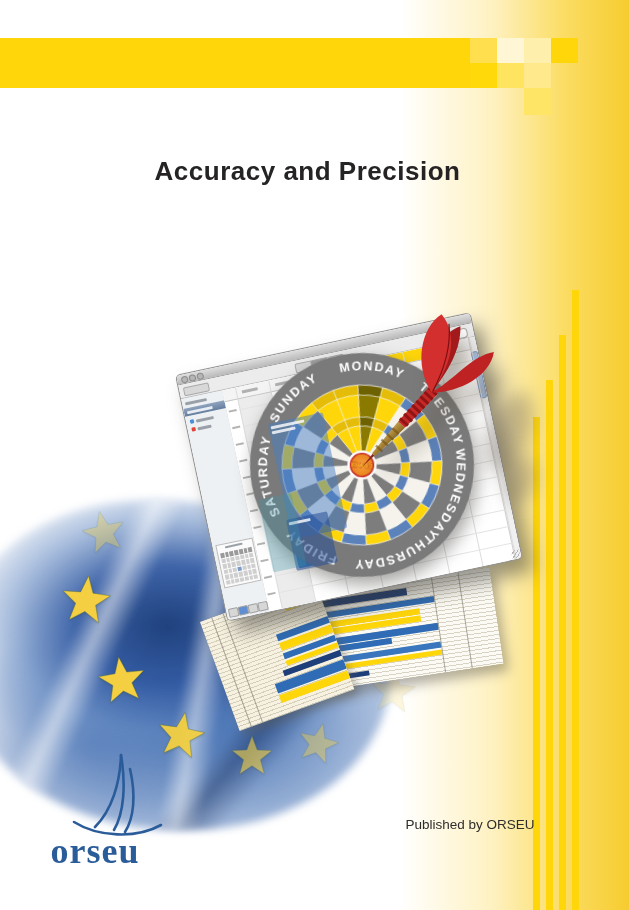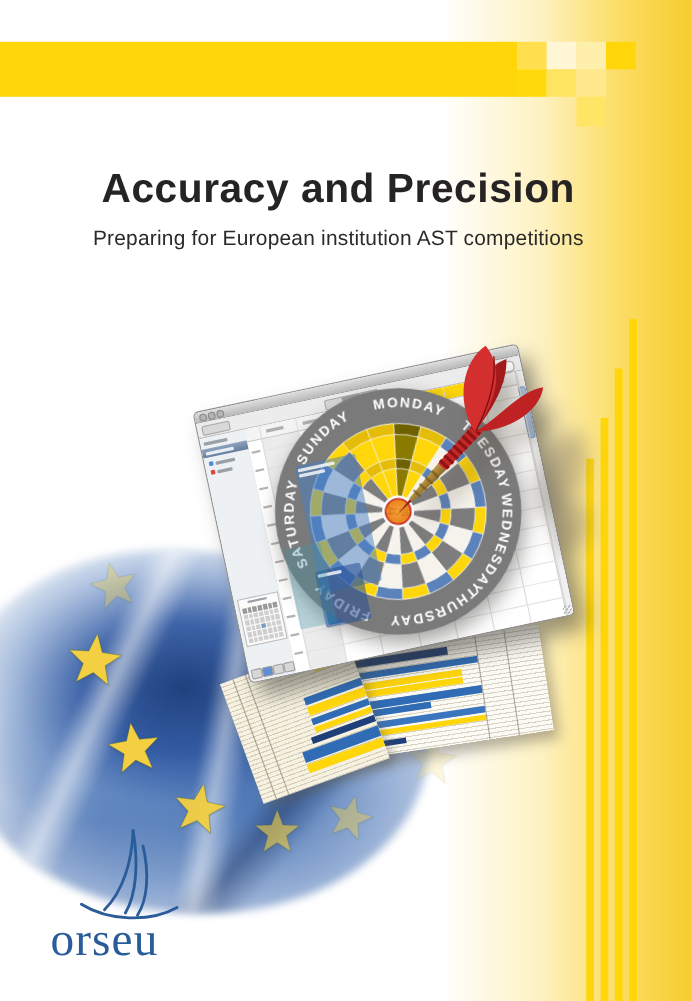--- a/index.html
+++ b/index.html
@@ -10,21 +10,21 @@
   
   #right-gradient{left:400px;top:0;width:229px;height:910px;z-index:1;
     background:linear-gradient(90deg, rgba(252,216,70,0) 0%, rgba(252,216,80,0.35) 40%,
                rgba(250,212,60,0.8) 72%, #f6cc2f 100%);}
   #top-band{left:0;top:38px;width:470px;height:50px;z-index:2;background:var(--yellow);}
   .mosaic-square{z-index:2;}
   .v-stripe{width:7px;z-index:2;background:var(--yellow);}
 
   
   #title-block{left:0;top:148px;width:615px;text-align:center;z-index:3;color:#262325;}
-  #title-block .t{font-size:37px;font-weight:bold;line-height:47px;letter-spacing:0.5px;}
+  #title-block .t{font-size:26px;font-weight:bold;line-height:47px;letter-spacing:0.5px;}
   #subtitle{margin-top:12px;font-size:19px;font-weight:normal;color:#2b2a29;letter-spacing:0.2px;}
 
   
   #flag{left:-40px;top:500px;width:430px;height:330px;z-index:3;filter:blur(4px);
     background:
       radial-gradient(220px 150px at 48% 38%, rgba(24,58,120,0.95) 0%, rgba(45,86,160,0.9) 40%, rgba(90,130,190,0.55) 70%, rgba(150,180,220,0) 100%),
       radial-gradient(260px 190px at 62% 68%, rgba(47,95,168,0.9) 0%, rgba(90,130,190,0.5) 60%, rgba(150,180,220,0) 100%),
       radial-gradient(150px 120px at 30% 75%, rgba(70,110,175,0.75) 0%, rgba(150,180,220,0) 100%);
     border-radius:45% 55% 48% 52%;}
   #flag-streaks{left:-40px;top:500px;width:430px;height:330px;z-index:3;filter:blur(3px);
@@ -91,21 +91,21 @@
     filter:drop-shadow(4px 7px 9px rgba(50,48,44,0.45));}
   .cal-overlay{z-index:9;transform-origin:0 0;border-radius:2px;}
   .ov-caption{position:absolute;left:2px;height:2.5px;background:rgba(255,255,255,0.8);border-radius:1px;}
   #dart-wrap{left:222px;top:305px;width:340px;height:340px;z-index:10;
     filter:drop-shadow(12px 18px 10px rgba(88,78,62,0.45));}
   .smoke{z-index:9;background:rgba(110,100,88,0.4);border-radius:50%;filter:blur(9px);}
 
   
   #logo-sail{left:70px;top:752px;width:95px;height:85px;z-index:6;}
   #logo-text{left:20px;top:830px;width:150px;text-align:center;z-index:6;
-    font-family:"Liberation Serif", serif;font-size:43px;color:#2a5c9a;letter-spacing:1px;}
+    font-family:"Liberation Serif", serif;font-size:36px;color:#2a5c9a;letter-spacing:1px;font-weight:bold;}
   #author-block{left:330px;top:803px;width:280px;text-align:center;z-index:3;color:#2f2d2c;}
   #author-name{font-size:17px;font-weight:bold;letter-spacing:0.3px;}
   #publisher-line{margin-top:14px;font-size:13.5px;}
 </style>
 </head>
 <body>
 
 <div class="abs" id="right-gradient"></div>
 <div class="abs" id="top-band"></div>
 <div class="abs" id="mosaic">
@@ -120,21 +120,20 @@
   </div>
 <div class="abs" id="stripes">
     <div class="abs v-stripe" style="left: 533px; top: 417px; height: 493px;"></div>
     <div class="abs v-stripe" style="left: 546px; top: 380px; height: 530px;"></div>
     <div class="abs v-stripe" style="left: 559px; top: 335px; height: 575px;"></div>
     <div class="abs v-stripe" style="left: 572px; top: 290px; height: 620px;"></div>
   </div>
 
 <div class="abs" id="title-block">
   <div class="t">Accuracy and Precision</div>
-  <div id="subtitle">Preparing for European institution AST competitions</div>
 </div>
 
 <div class="abs" id="flag"></div>
 <div class="abs" id="flag-streaks"></div>
 <div class="abs" id="stars-layer">
     <svg width="60" height="60" viewBox="0 0 60 60" class="abs eu-star" style="left: 74px; top: 503px; opacity: 0.35;">
       <path d="M25.4,8.5L33.8,21.6L49.1,19.0L39.2,31.0L46.3,44.7L31.9,39.0L21.1,50.1L22.0,34.6L8.1,27.7L23.1,23.8Z" fill="#F3CF41" stroke="rgba(95,115,60,0.5)" stroke-width="0.8"></path>
     </svg>
     <svg width="60" height="60" viewBox="0 0 60 60" class="abs eu-star" style="left: 56px; top: 571px; opacity: 1;">
       <path d="M32.6,5.1L37.0,22.2L54.5,24.8L39.6,34.3L42.5,51.7L28.9,40.4L13.3,48.6L19.7,32.2L7.2,19.8L24.7,20.9Z" fill="#F3CF41" stroke="rgba(95,115,60,0.5)" stroke-width="0.8"></path>
@@ -466,13 +465,14 @@
   <g fill="none" stroke="#2a5c9a" stroke-width="2.6" stroke-linecap="round">
     <path d="M51,3 C50,31 42,58 25,75"></path>
     <path d="M51,3 C56,33 54,61 44,78"></path>
     <path d="M60,17 C66,43 64,66 55,80"></path>
     <path d="M4,70 C28,85 66,87 91,73"></path>
   </g>
 </svg>
 <div class="abs" id="logo-text">orseu</div>
 
 <div class="abs" id="author-block">
+  <div id="publisher-line">Published by ORSEU</div>
 </div>
 
 </body></html>

